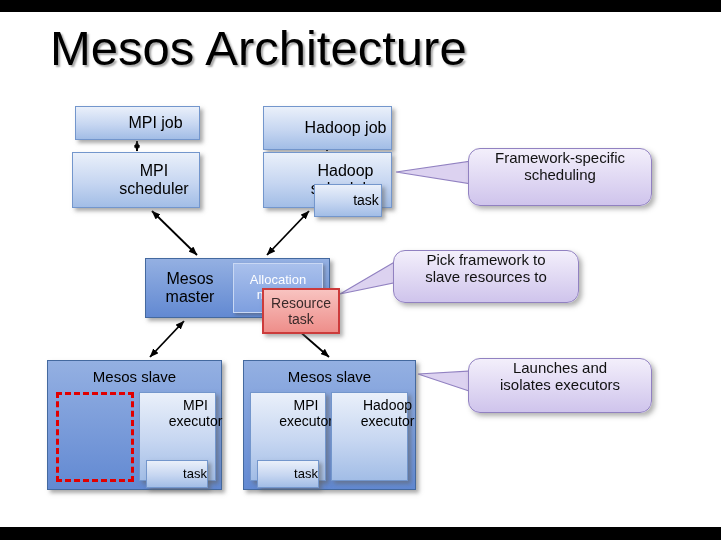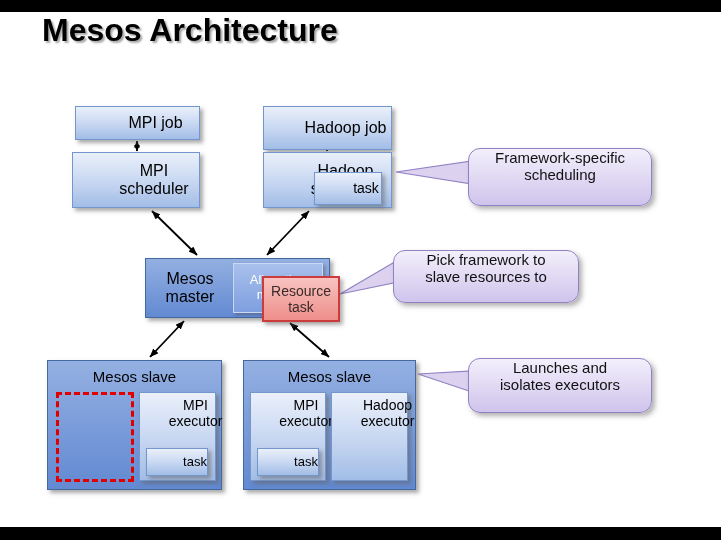--- a/index.html
+++ b/index.html
@@ -4,22 +4,22 @@
 <style>
   html,body { margin:0; padding:0; background:#fff; }
   .slide {
     position:relative; width:721px; height:540px; background:#ffffff;
     font-family:"Liberation Sans", sans-serif; overflow:hidden;
   }
   .bar { position:absolute; left:0; width:100%; background:#000; }
   .bar.top { top:0; height:12px; }
   .bar.bottom { bottom:0; height:13px; }
   .title {
-    position:absolute; left:42px; top:12px; margin:0;
-    font-size:32px; font-weight:bold; color:#000;
+    position:absolute; left:42px; top:12px; margin:8px;
+    font-size:49px; font-weight:normal; color:#000;
     text-shadow:2px 2px 2px rgba(0,0,0,0.35);
   }
   .overlay { position:absolute; left:0; top:0; z-index:1; }
   .node {
     position:absolute; box-sizing:border-box;
     display:flex; align-items:center; justify-content:center;
     text-align:center; color:#000; line-height:1.15;
   }
   .light {
     background:linear-gradient(180deg,#eaf0fa 0%, #c6d6f1 55%, #a2bde6 100%);
@@ -28,21 +28,21 @@
     z-index:2;
     padding-left:36px;
   }
   .medium {
     background:linear-gradient(180deg,#94b0e2 0%, #6289d2 100%);
     border:1px solid #44699f;
     box-shadow:3px 3px 4px rgba(100,100,100,0.55);
     z-index:2;
   }
   .inner { z-index:3; }
-  .topmost { z-index:4; }
+  .topmost { z-index:4;margin-top:12px; }
   .col { flex-direction:column; justify-content:flex-start; }
   .alloc {
     background:linear-gradient(180deg,#a9c0ec 0%, #7e9fdf 100%);
     border:1px solid #c9d8f4; color:#fff;
     font-size:13px; box-shadow:2px 2px 3px rgba(80,80,80,0.45);
   }
   .alloc span { width:64px; word-break:break-all; }
   .resource {
     background:linear-gradient(180deg,#f8c3c0 0%, #ee8e8a 100%);
     border:2px solid #cc3b3b; color:#3a2a2a;

